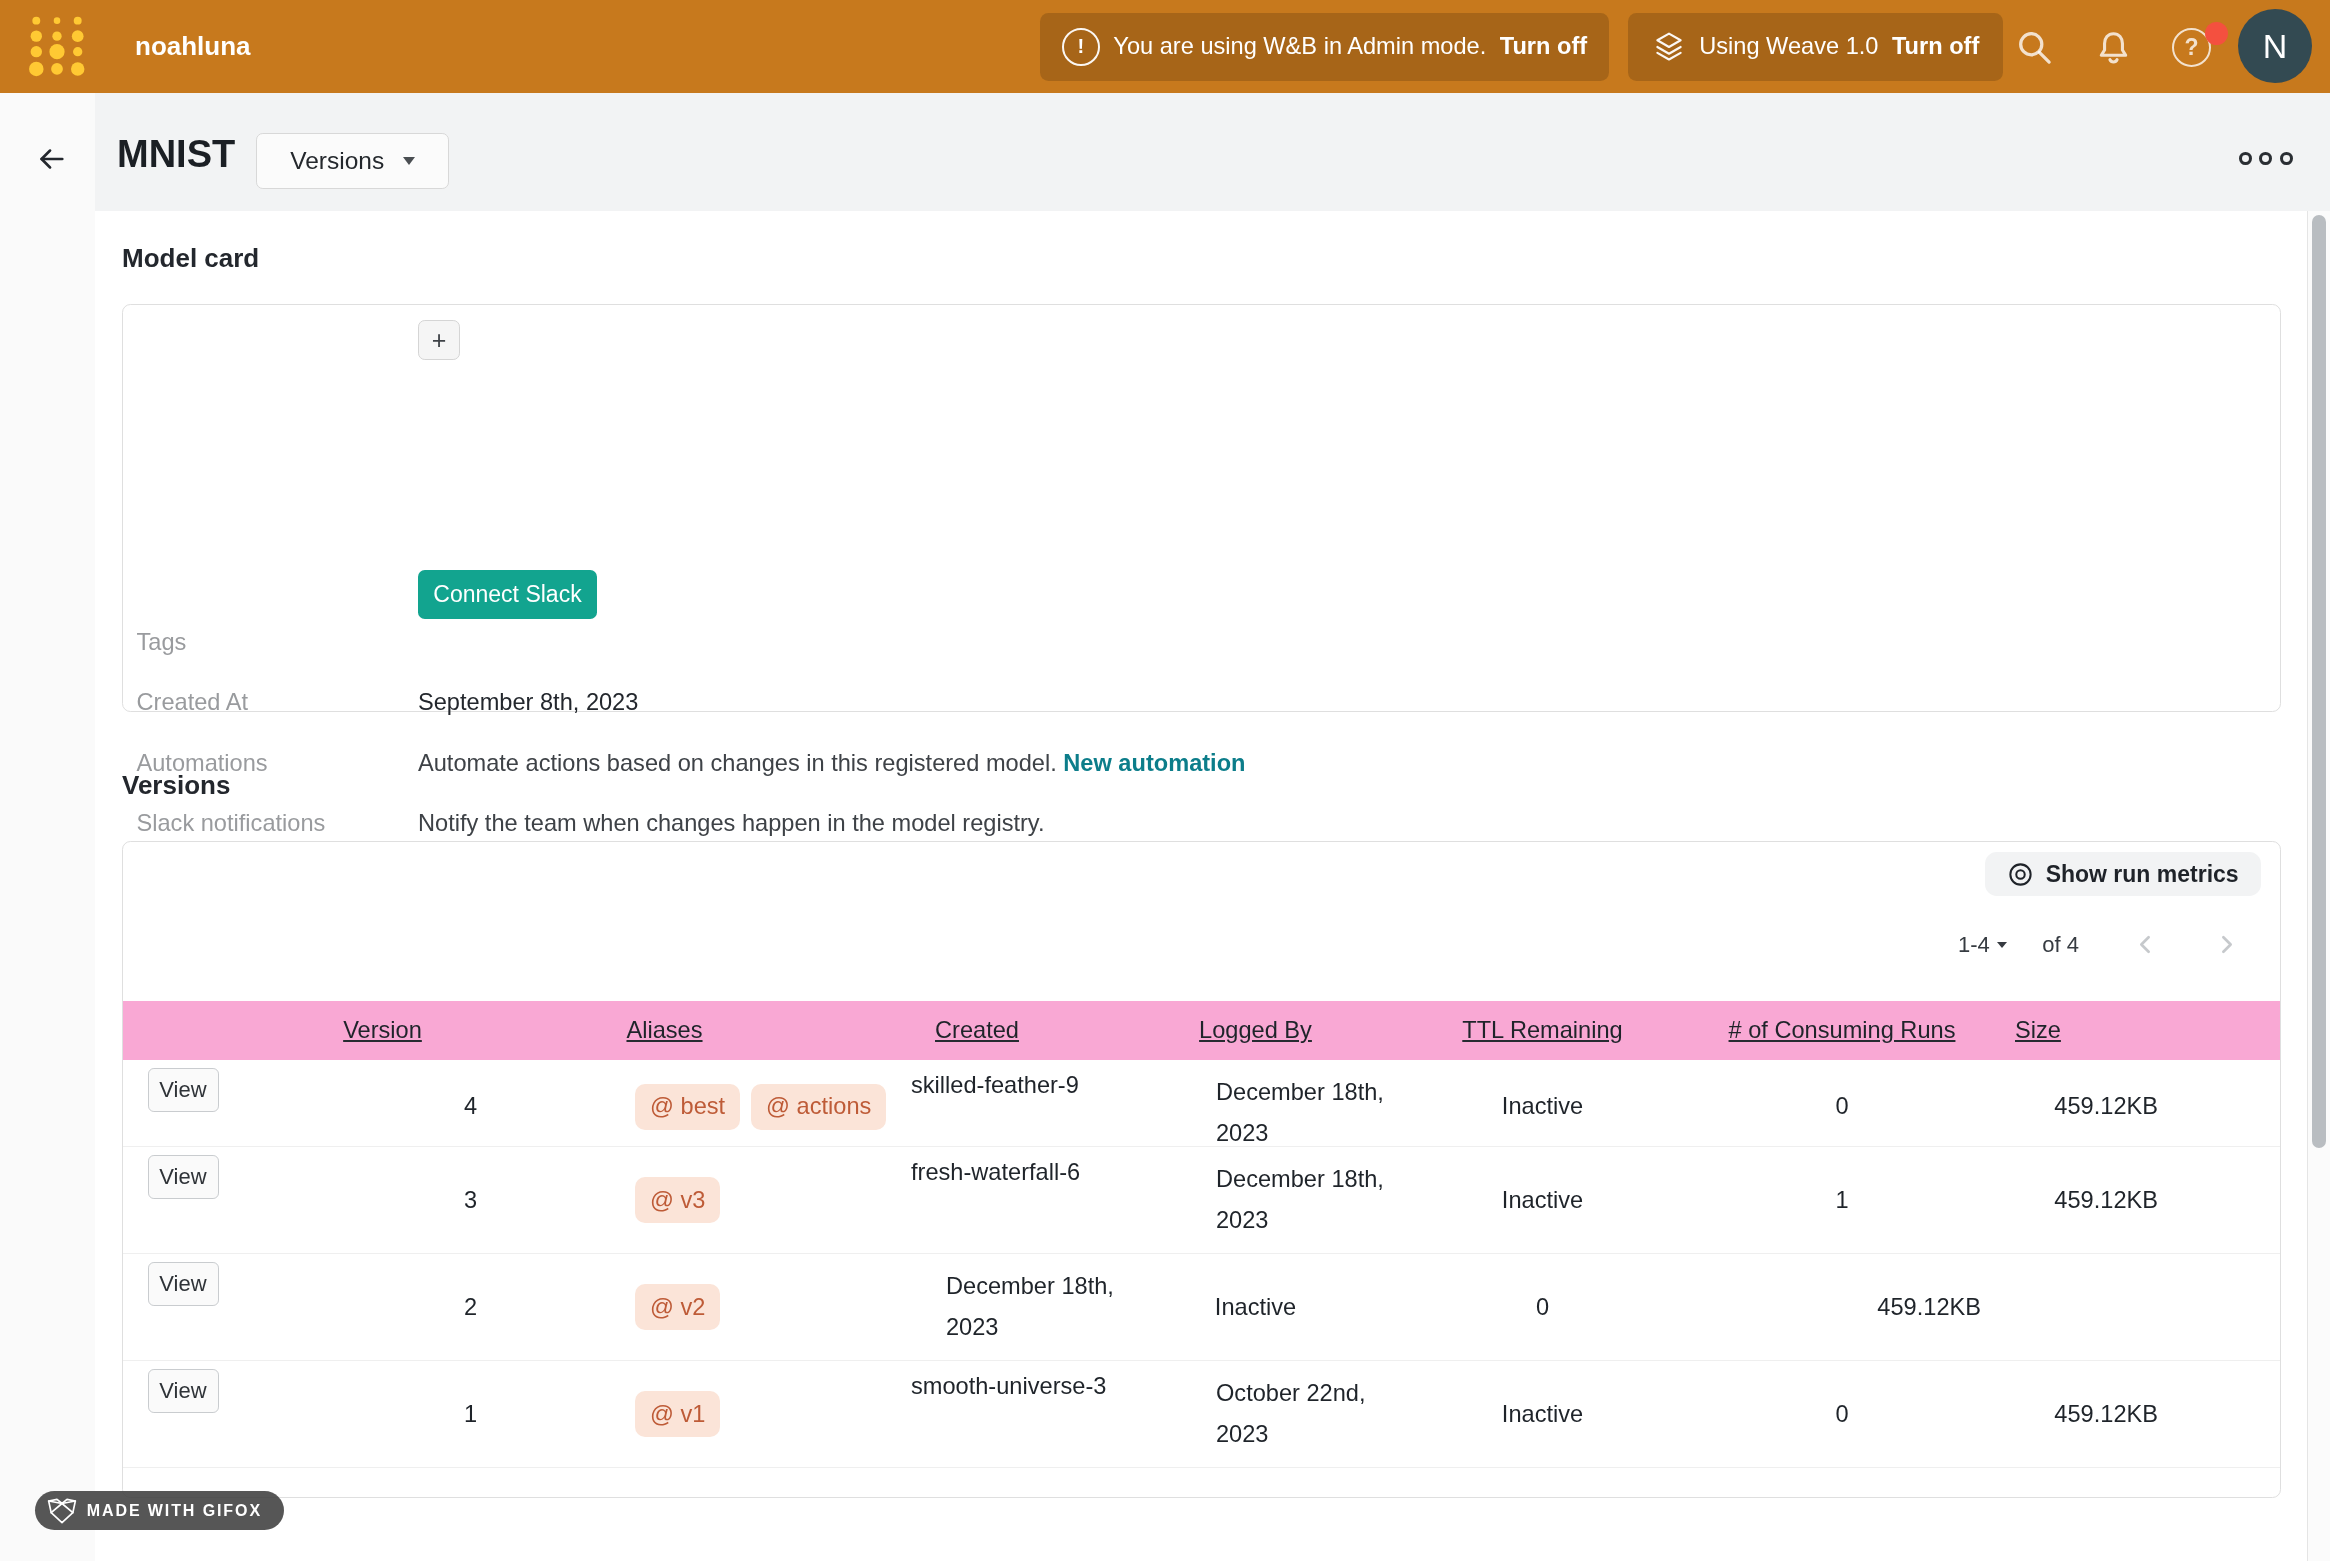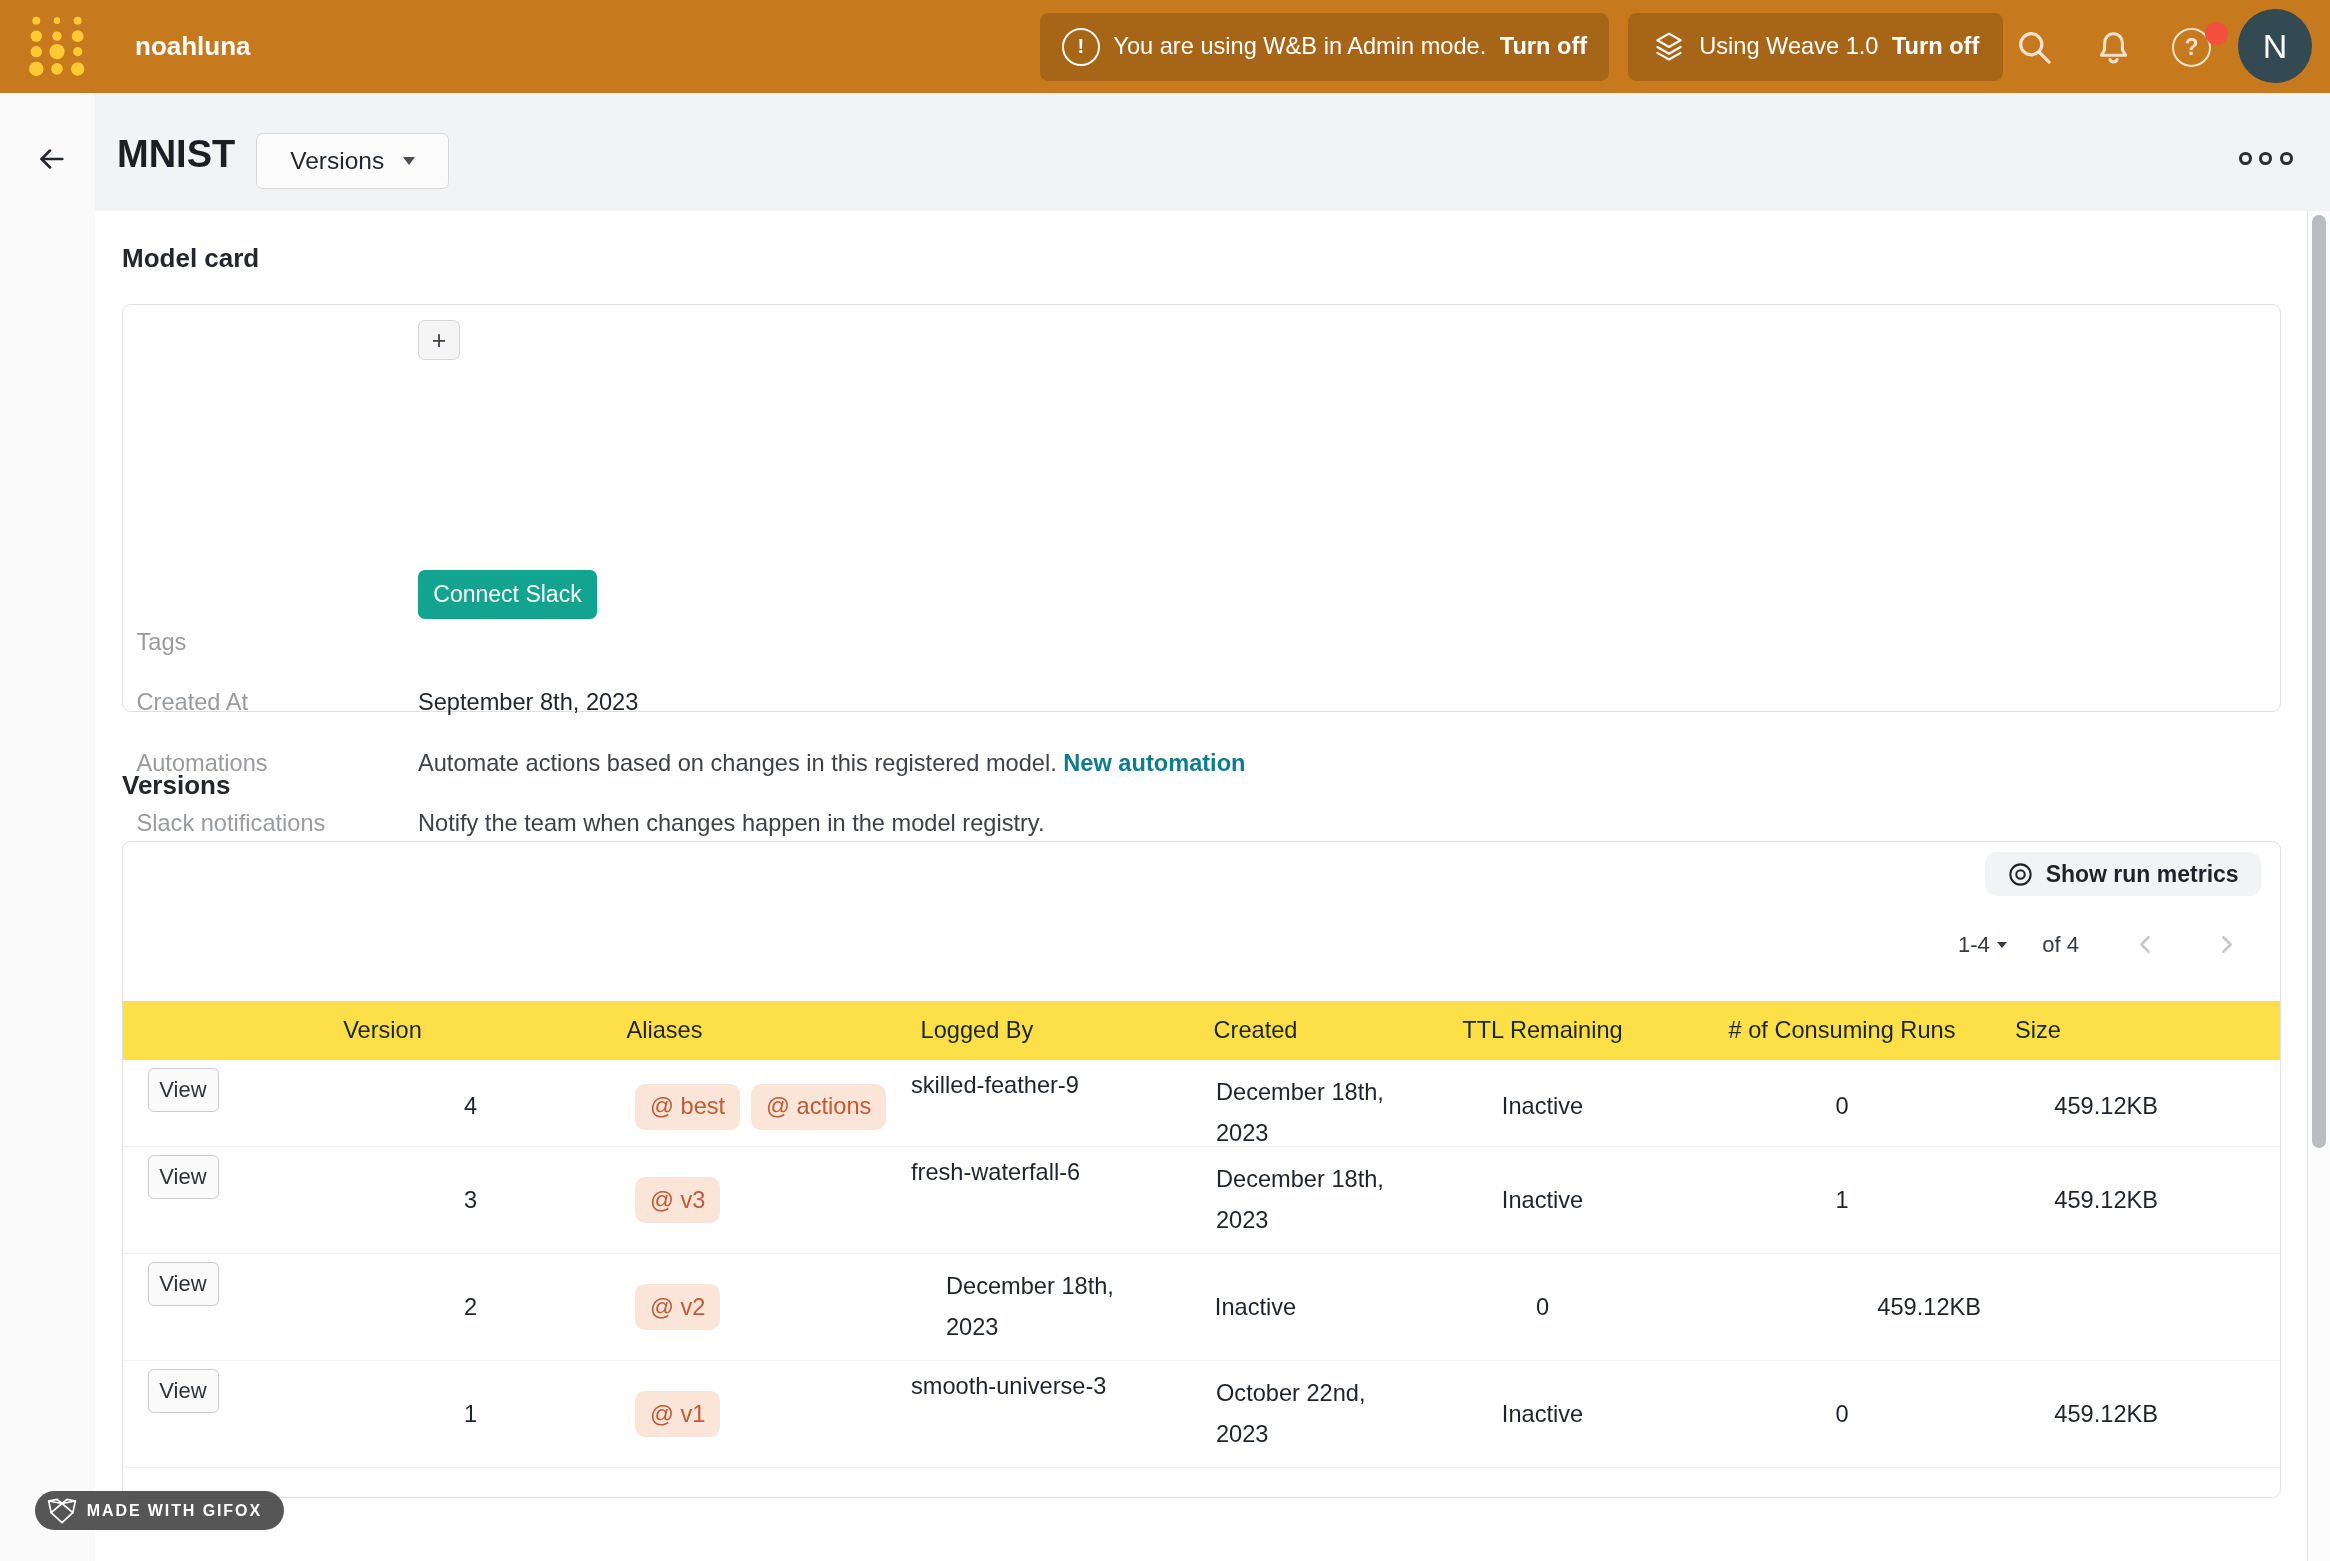--- a/index.html
+++ b/index.html
@@ -63,22 +63,22 @@
   .metrics-btn{position:absolute;right:19.4px;top:10px;height:44px;padding:0 22px;background:#F2F3F4;border:none;border-radius:11.8px;
                display:flex;align-items:center;gap:11.8px;font-size:23px;font-weight:700;color:#1F2329;font-family:inherit;cursor:pointer;}
   .pager{position:absolute;right:39px;top:88px;display:flex;align-items:center;font-size:22px;color:#363B41;}
   .pager .rng{display:flex;align-items:center;gap:7.6px;cursor:pointer;}
   .caret-sm{width:0;height:0;border-left:5px solid transparent;border-right:5px solid transparent;border-top:6.8px solid #363B41;}
   .pager .of{margin-left:35px;}
   .pg-chev{margin-left:52px;width:29px;height:29px;color:#C6C9CC;cursor:pointer;}
 
   .thead,.trow{position:relative;display:grid;
       grid-template-columns:155px 209px 355px 270px 287px 287px 312px 177px 1fr;}
-  .thead{position:absolute;left:0;top:159px;width:100%;height:59px;background:#fde047;
-         font-size:23.6px;color:#272B31;}
+  .thead{position:absolute;left:0;top:159px;width:100%;height:59px;background:#f9a8d4;
+         font-size:23.6px;color:#272B31;text-decoration:underline;}
   .tbody{position:absolute;left:0;top:218px;width:100%;}
   .trow{border-bottom:1.7px solid #EFEFEF;}
   .r0{height:86px;} .r1{height:106px;} .r2{height:106px;} .r3{height:106px;}
   .cell{display:flex;align-items:center;font-size:23.6px;color:#1F242A;box-sizing:border-box;}
   .thead .cell{justify-content:center;}
   .thead .c-size{justify-content:flex-start;padding-left:17px;}
   .c-version{justify-content:flex-end;padding-right:10px;}
   .c-aliases{justify-content:flex-start;padding-left:148px;gap:11px;}
   .c-logged,.c-created{align-items:flex-start;padding-top:11.8px;justify-content:flex-start;}
   .c-logged{padding-left:69px;}
@@ -230,22 +230,22 @@
       </svg>
       <svg class="pg-chev" viewBox="0 0 28 28" fill="none" stroke="currentColor" stroke-width="2.6" stroke-linecap="round" stroke-linejoin="round">
         <polyline points="11,7 18,14 11,21"></polyline>
       </svg>
     </div>
 
     <div class="thead">
       <div class="cell c-view"></div>
       <div class="cell c-version" style="justify-content:center;padding:0;">Version</div>
       <div class="cell c-aliases" style="justify-content:center;padding:0;">Aliases</div>
+      <div class="cell">Created</div>
       <div class="cell">Logged By</div>
-      <div class="cell">Created</div>
       <div class="cell">TTL Remaining</div>
       <div class="cell"># of Consuming Runs</div>
       <div class="cell c-size">Size</div>
       <div class="cell"></div>
     </div>
 
     <div class="tbody">
 
       <div class="trow r0">
         <div class="cell c-view">

